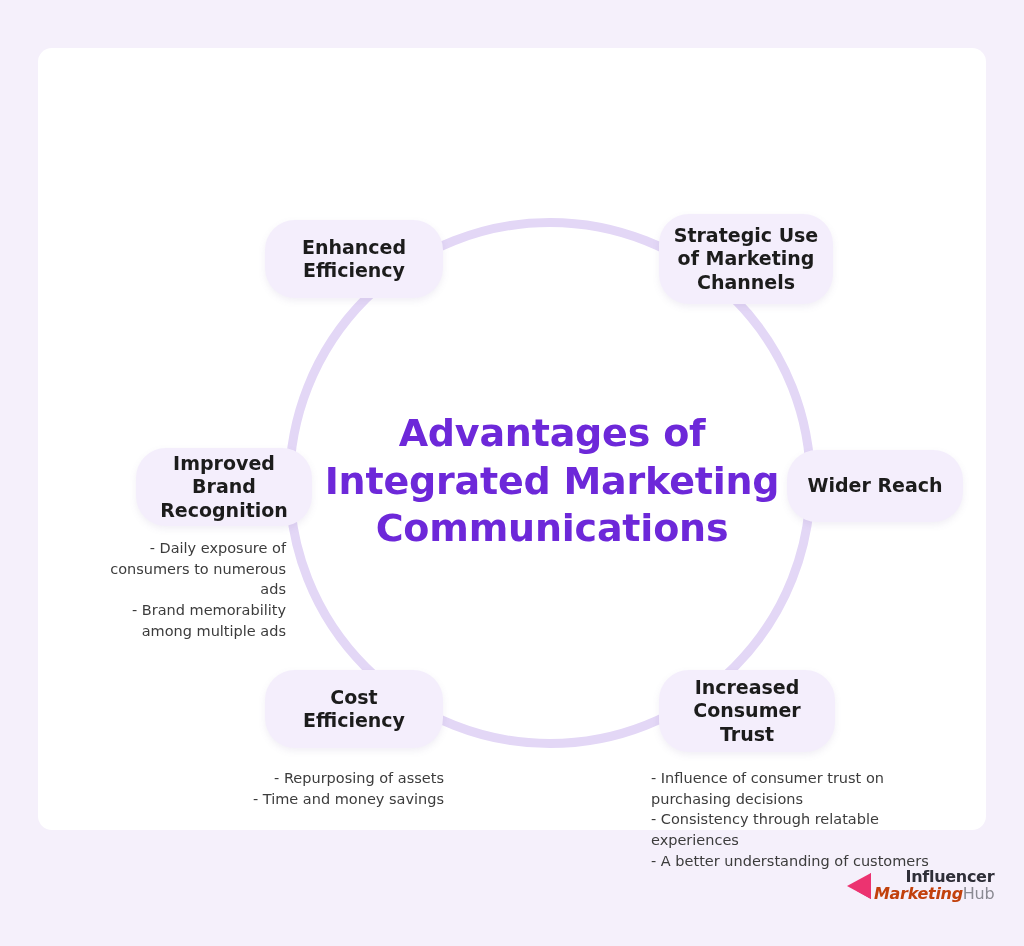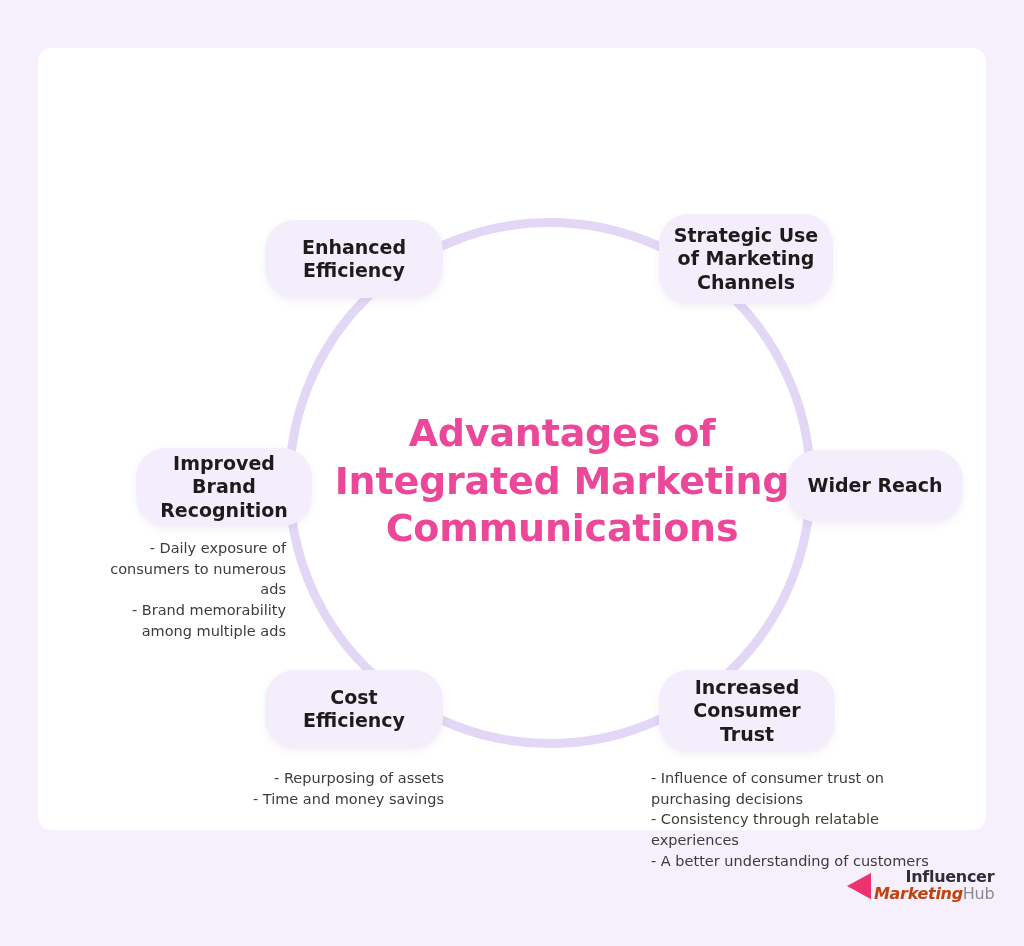--- a/index.html
+++ b/index.html
@@ -34,28 +34,28 @@
     top: 170px;
     width: 530px;
     height: 530px;
     border-radius: 50%;
     border: 9px solid #e3d7f6;
   }
 
   
   #title {
     position: absolute;
-    left: 274px;
+    left: 264px;
     top: 362px;
     width: 500px;
     text-align: center;
     font-size: 38px;
     font-weight: bold;
     line-height: 1.25;
-    color: #ec4899;
+    color: #6d28d9;
     letter-spacing: -0.2px;
   }
   #title .tline { display: block; }
 
   
   .pill {
     position: absolute;
     background: #f4eefc;
     border-radius: 30px;
     display: flex;

